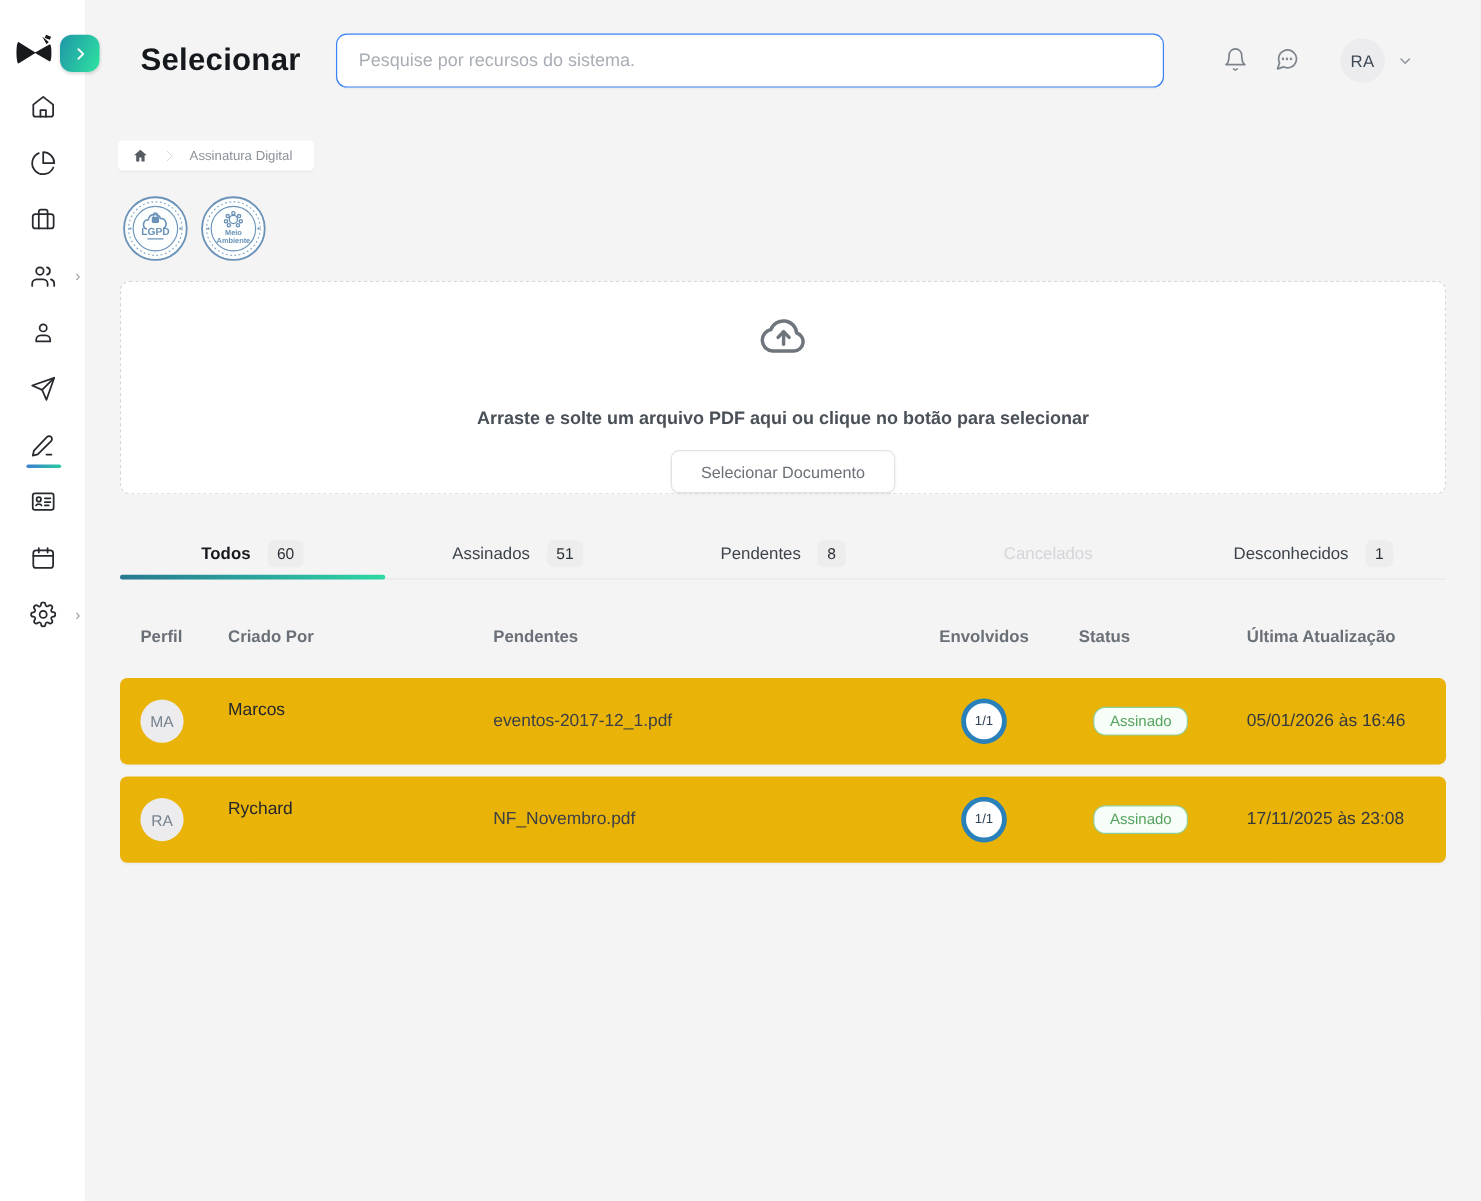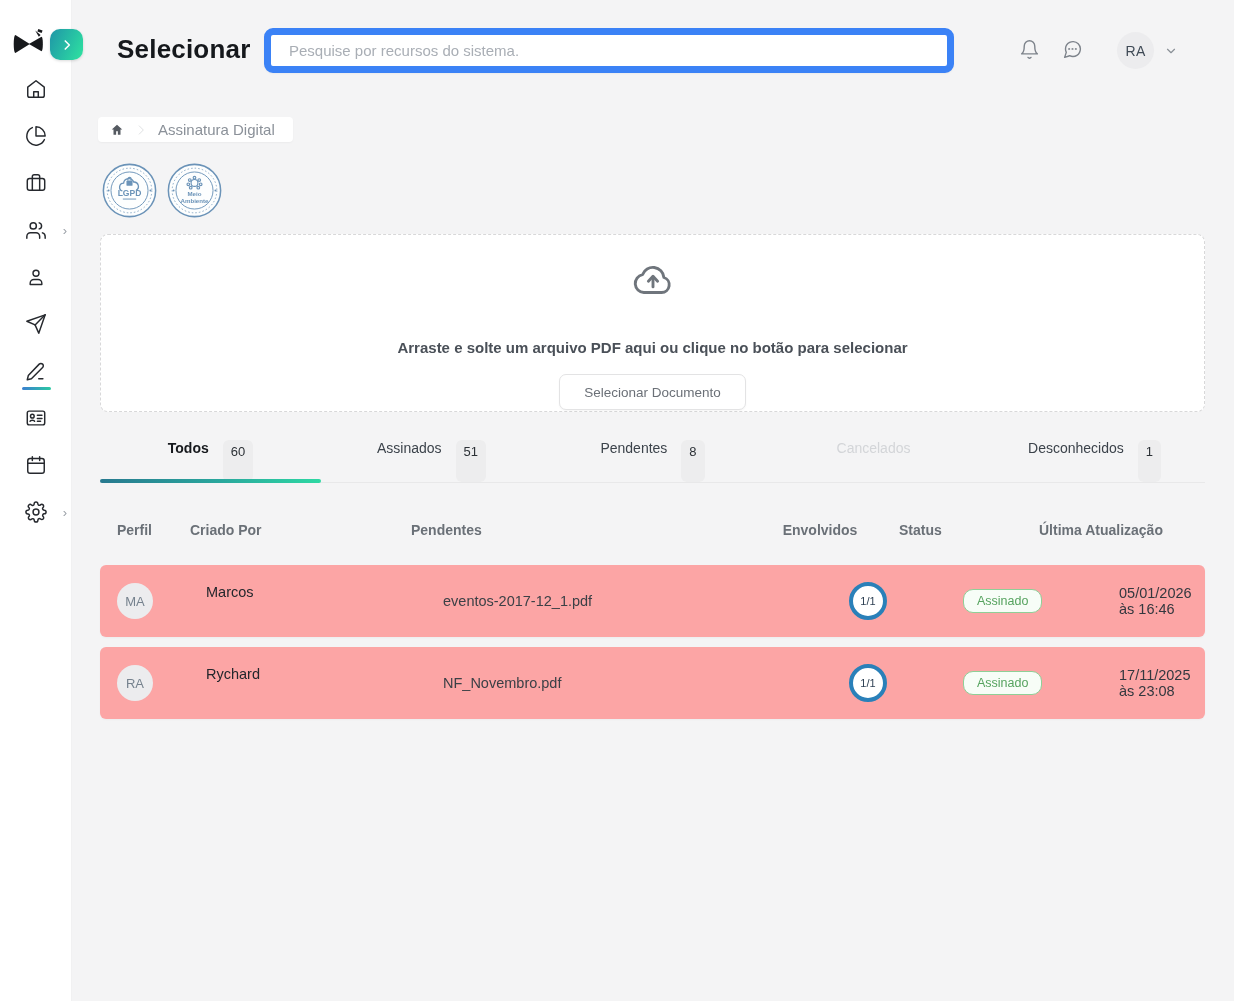--- a/index.html
+++ b/index.html
@@ -41,22 +41,22 @@
   }
 
   
   .main { position:absolute; left:72px; top:0; width:1162px; height:100%; }
 
   .page-title {
     position:absolute; left:45px; top:34px;
     font-size:26px; font-weight:700; color:#15181c; letter-spacing:.2px;
   }
   .search-box {
-    position:absolute; left:192px; top:28px; width:690px; height:45px;
-    background:#fff; border:7px solid #3b82f6; border-radius:9px;
+    position:absolute; left:208px; top:28px; width:690px; height:45px;
+    background:#fff; border:1px solid #3b82f6; border-radius:9px;
     box-shadow:0 1px 2px rgba(0,0,0,.04);
     display:flex; padding:0 18px;
   }
   .search-box input {
     border:none; outline:none; background:transparent; width:100%;
     font-size:15px; color:#3a3f45; font-family:"Liberation Sans",sans-serif;
   }
   .search-box input::placeholder { color:#a9aeb5; }
 
   .hdr-icon-btn { position:absolute; top:39px; width:24px; height:24px; color:#7d838b;
@@ -72,21 +72,21 @@
   .caret-btn { position:absolute; left:1091px; top:44px; width:16px; height:16px;
     color:#8a9097; background:none; border:none; cursor:pointer; padding:0; }
 
   .breadcrumb {
     position:absolute; left:26px; top:117px; height:25px;
     background:#fff; border-radius:4px; box-shadow:0 1px 2px rgba(0,0,0,.04);
     display:flex; align-items:center; padding:0 14px 0 12px; gap:10px;
   }
   .crumb-home { color:#555a61; display:flex; align-items:center; cursor:pointer; }
   .crumb-sep { color:#d7d9db; display:flex; align-items:center; }
-  .crumb-label { font-size:15px; color:#8b9199; padding-right:4px;text-align:center; }
+  .crumb-label { font-size:11px; color:#8b9199; padding-right:4px;text-align:center; }
 
   .stamps { position:absolute; left:29px; top:162px; display:flex; gap:8px; }
   .stamp { width:57px; height:57px; }
 
   
   .dropzone {
     position:absolute; left:28px; top:234px; width:1105px; height:178px;
     background:#fff; border:1px dashed #d8d8d9; border-radius:8px;
     display:flex; flex-direction:column; align-items:center;
   }
@@ -98,21 +98,21 @@
     font-size:13.5px; color:#6b7077; font-family:"Liberation Sans",sans-serif;
     box-shadow:0 1px 2px rgba(0,0,0,.04);
   }
 
   
   .tabs {
     position:absolute; left:28px; top:440px; width:1105px; height:43px;
     display:flex; border-bottom:1px solid #e8e8e9;
   }
   .tab {
-    position:relative; flex:1; display:flex; justify-content:center;
+    position:relative; flex:1; display:flex; align-items:center; justify-content:center;
     gap:14px; cursor:pointer; font-size:14px; color:#3c434b;
   }
   .tab.active { font-weight:700; color:#16191d; }
   .tab.active::after {
     content:""; position:absolute; left:0; right:0; bottom:-1px; height:4px;
     border-radius:2px;
     background:linear-gradient(90deg,#27798f 0%, #2aa89d 55%, #2ed8a3 100%);
   }
   .tab.disabled { color:#d3d5d8; cursor:default; }
   .tab-badge {
@@ -126,37 +126,37 @@
     grid-template-columns:73px 221px 330px 158px 140px 1fr;
     align-items:center; padding:0 17px;
   }
   .thead {
     position:absolute; left:28px; top:508px; width:1105px; height:44px;
     font-size:14px; font-weight:700; color:#6a7077;
   }
   .th-center { text-align:center; }
   .rows { position:absolute; left:28px; top:565px; width:1105px; }
   .trow {
-    height:72px; background:#fca5a5; border-radius:6px; margin-bottom:10px;
-    box-shadow:0 1px 2px rgba(0,0,0,.03); cursor:pointer;gap:16px;
+    height:72px; background:#eab308; border-radius:6px; margin-bottom:10px;
+    box-shadow:0 1px 2px rgba(0,0,0,.03); cursor:pointer;
   }
   .avatar-cell { width:36px; height:36px; border-radius:50%; background:#ececee;
     display:flex; align-items:center; justify-content:center;
     font-size:13px; font-weight:500; color:#76828e; }
   .name-cell { font-size:14.5px; font-weight:500; color:#23272c; transform:translateY(-9px); }
   .doc-cell { font-size:14.5px; color:#3b4046; }
   .ring-wrap { display:flex; justify-content:center; }
   .ring {
     width:38px; height:38px; border-radius:50%; border:4px solid #2a80b9;
     display:flex; align-items:center; justify-content:center;
     font-size:11px; color:#2e4053; background:#fff;
   }
   .status-pill {
     display:inline-block; padding:4px 13px; border:1px solid #8fcf97; border-radius:10px;
-    background:#f7fdf7; color:#56a35f; font-size:12.5px;
+    background:#f7fdf7; color:#56a35f; font-size:12.5px;margin-left:12px;
   }
   .date-cell { font-size:14.5px; color:#33383f; }
 </style>
 </head>
 <body>
 
 <div class="app">
 
   <nav class="sidebar">
     <div class="logo-wrap">

